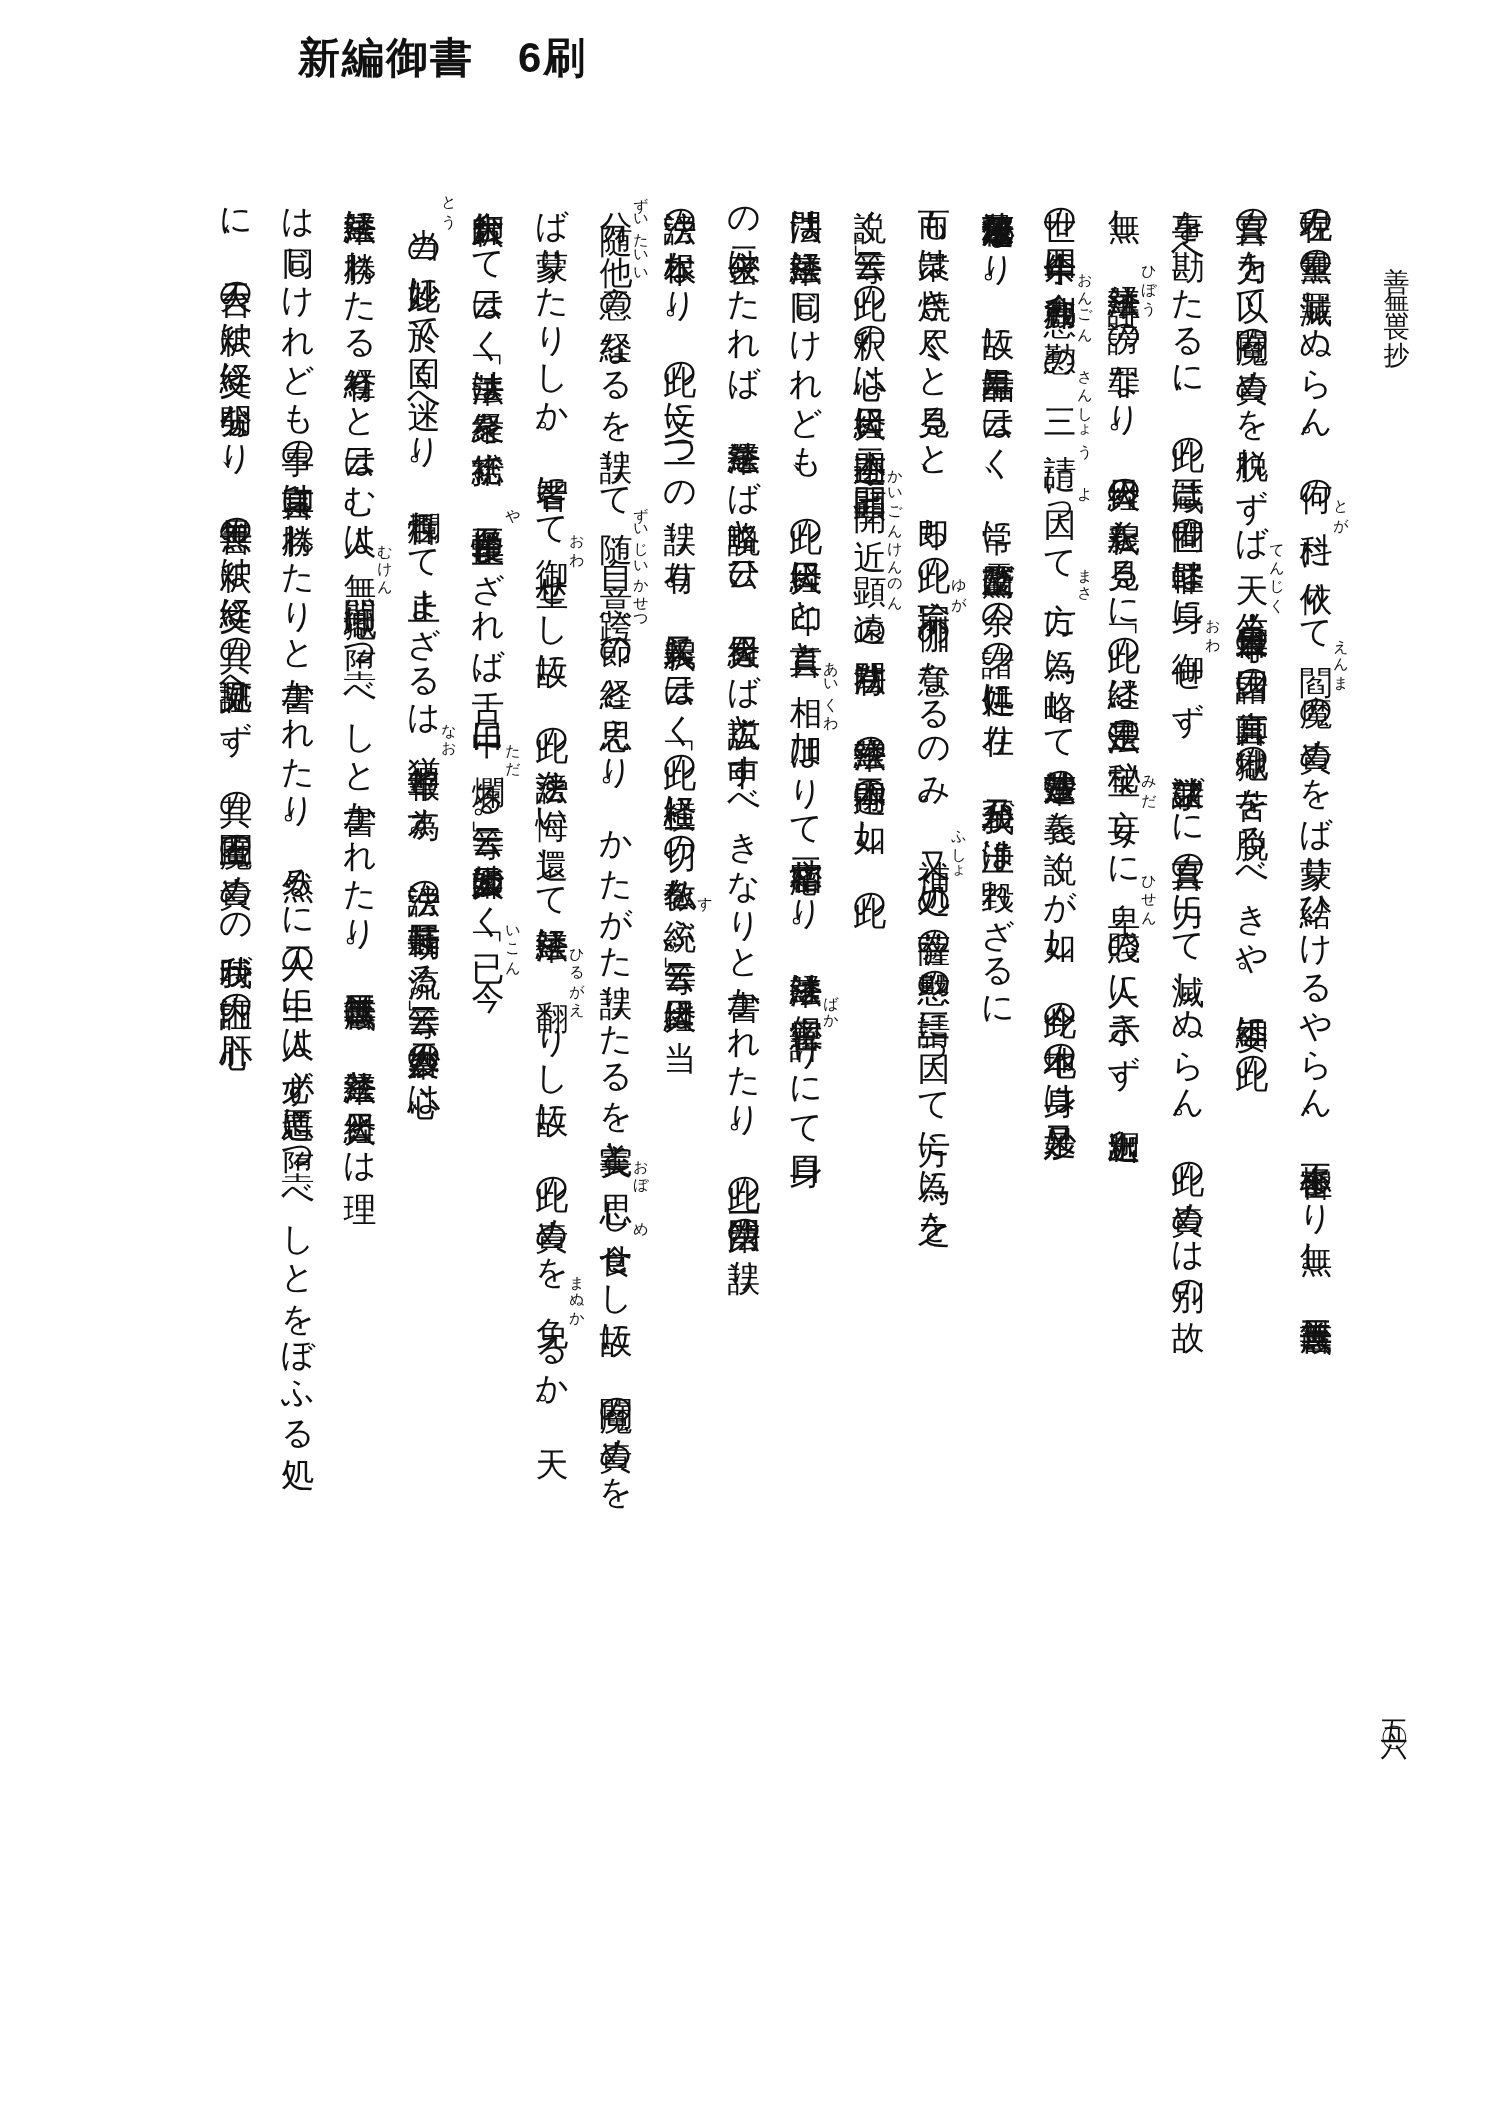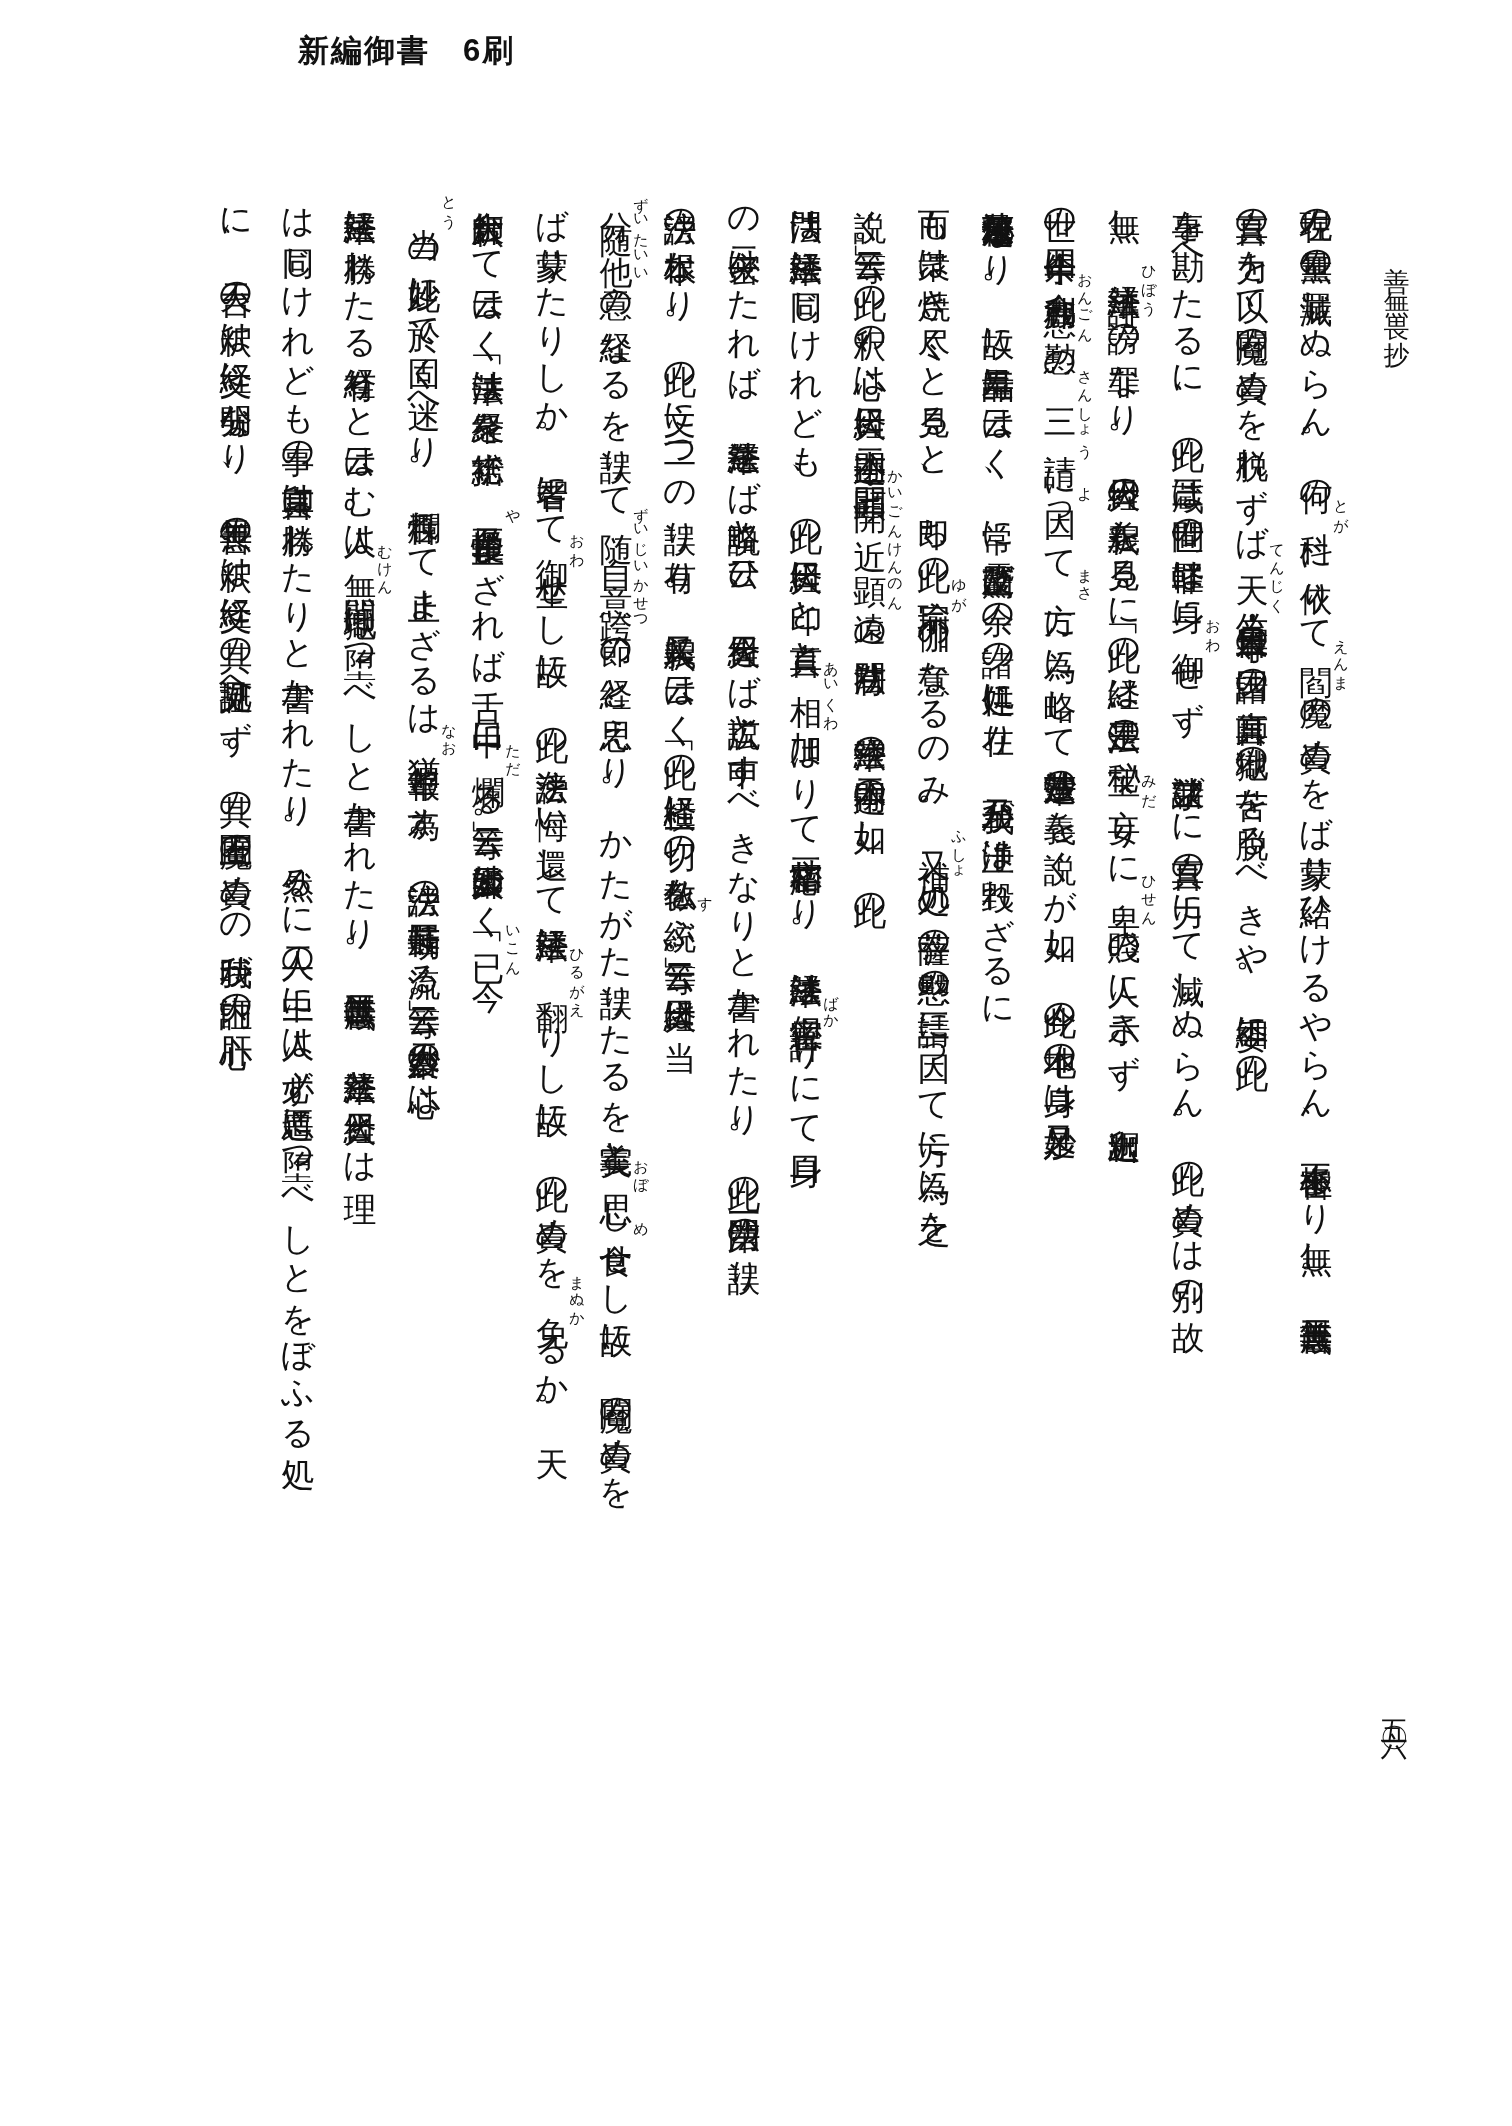--- a/index.html
+++ b/index.html
@@ -13,21 +13,21 @@
     position: relative;
     width: 1512px; height: 2126px;
     overflow: hidden;
     background: #ffffff;
   }
   .edition-label {
     position: absolute;
     left: 298px; top: 30px;
     font-family: "Liberation Sans", sans-serif;
     font-weight: 600;
-    font-size: 31px;
+    font-size: 42px;
     letter-spacing: 2px;
     white-space: nowrap;
   }
   .doc-title {
     position: absolute;
     top: 246px;
     right: 98px;
     writing-mode: vertical-rl;
     text-orientation: upright;
     font-size: 26px;

